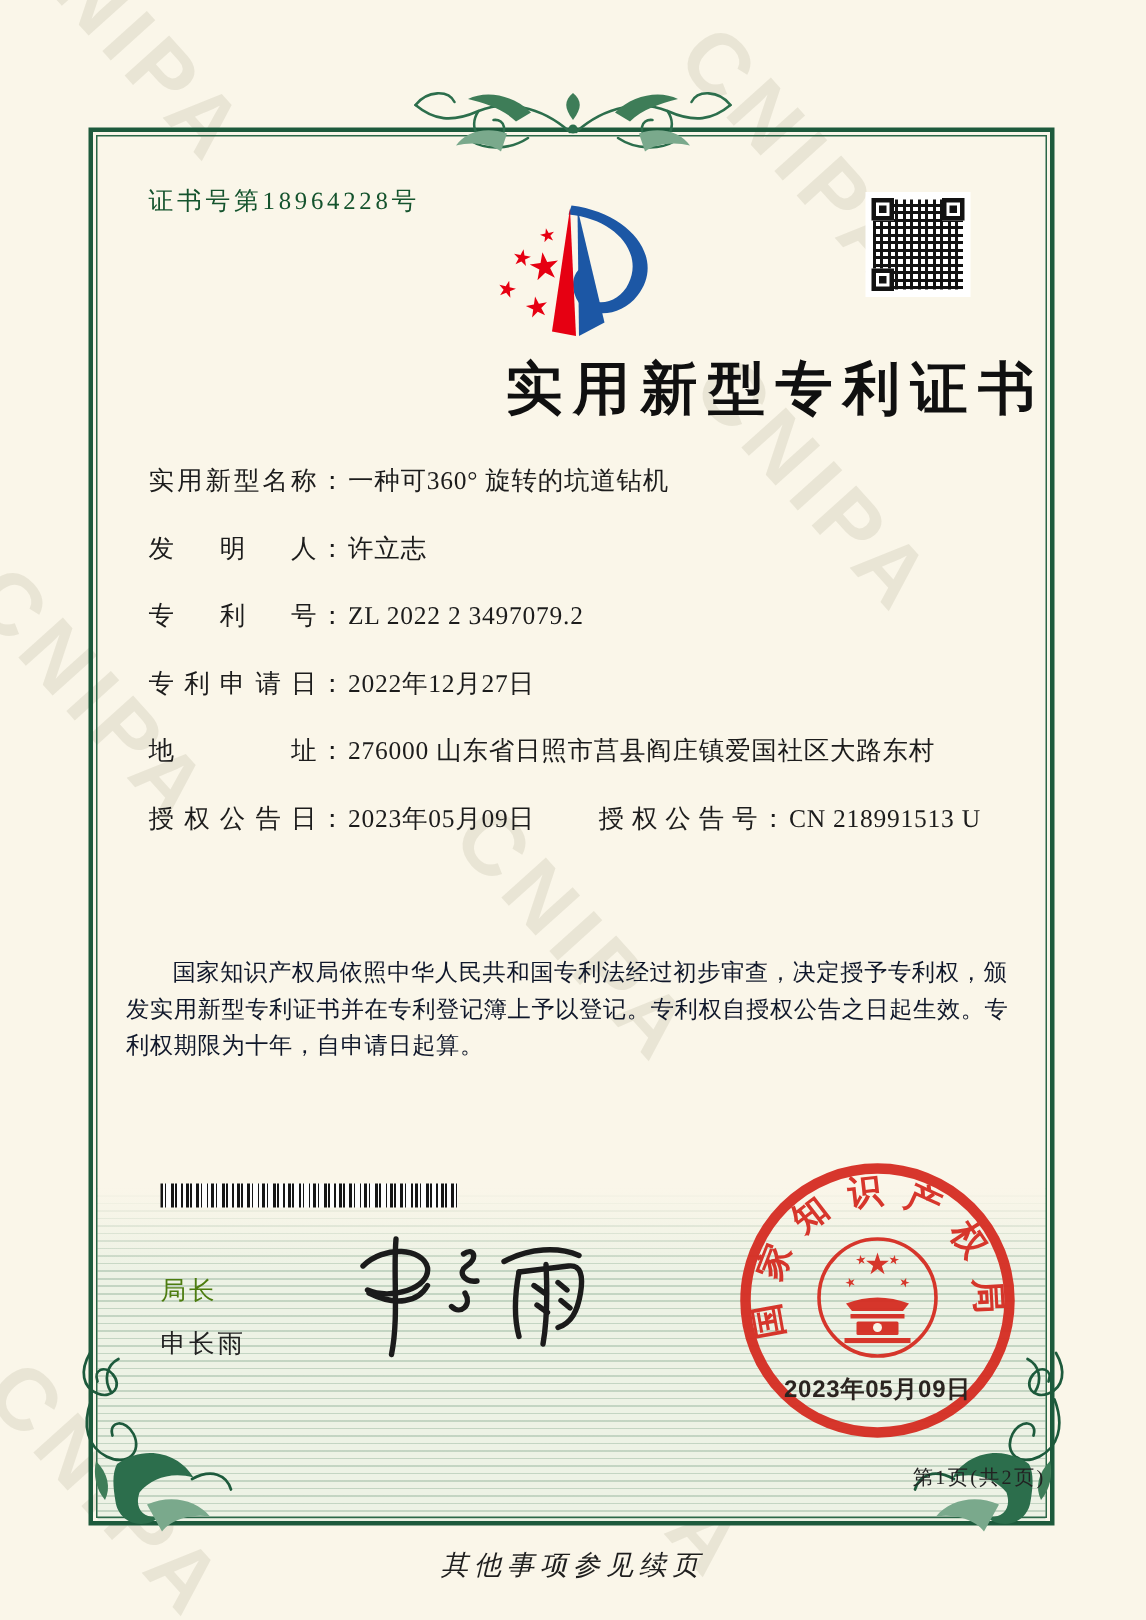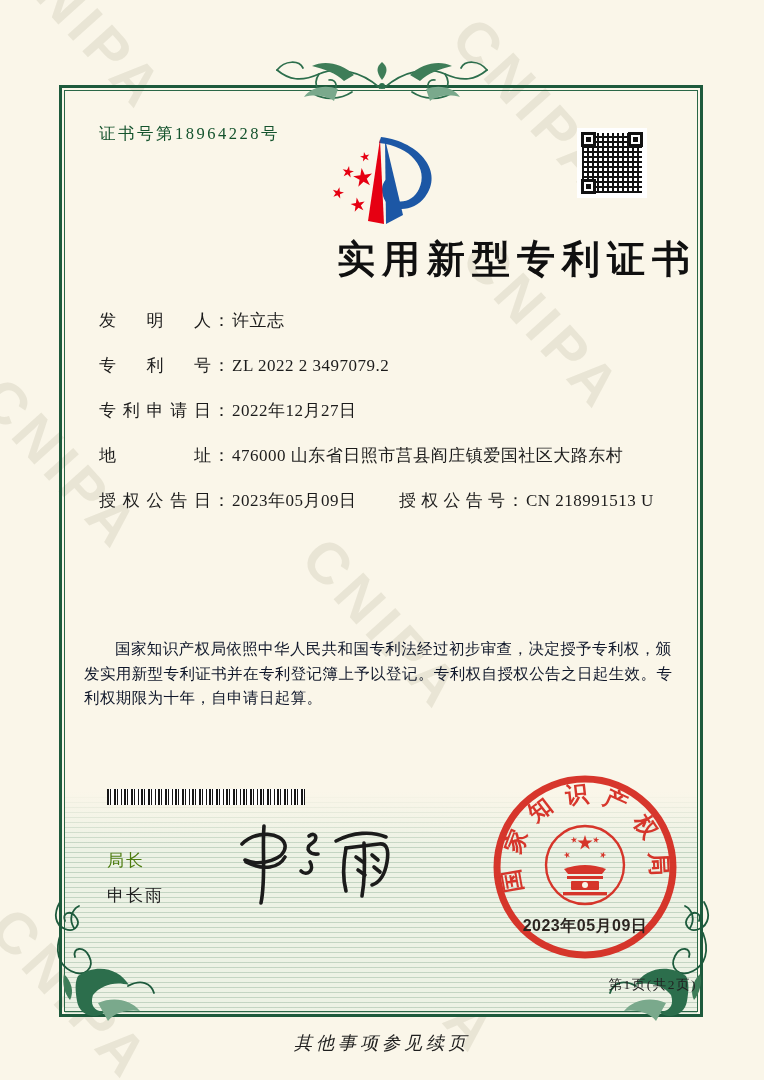--- a/index.html
+++ b/index.html
@@ -144,30 +144,33 @@
     <div class="qr-pattern"></div>
     <div class="finder f-tl"></div>
     <div class="finder f-tr"></div>
     <div class="finder f-bl"></div>
   </div>
 
   <div class="title">实用新型专利证书</div>
 
   <div class="fields">
     <div class="frow">
+      <span class="flabel">实用新型名称</span><span class="fcolon">：</span><span class="fvalue">一种可360° 旋转的坑道钻机</span>
+    </div>
+    <div class="frow">
       <span class="flabel">发明人</span><span class="fcolon">：</span><span class="fvalue">许立志</span>
     </div>
     <div class="frow">
       <span class="flabel">专利号</span><span class="fcolon">：</span><span class="fvalue">ZL 2022 2 3497079.2</span>
     </div>
     <div class="frow">
       <span class="flabel">专利申请日</span><span class="fcolon">：</span><span class="fvalue">2022年12月27日</span>
     </div>
     <div class="frow">
-      <span class="flabel">地址</span><span class="fcolon">：</span><span class="fvalue">476000 山东省日照市莒县阎庄镇爱国社区大路东村</span>
+      <span class="flabel">地址</span><span class="fcolon">：</span><span class="fvalue">276000 山东省日照市莒县阎庄镇爱国社区大路东村</span>
     </div>
     <div class="frow">
       <span class="flabel">授权公告日</span><span class="fcolon">：</span><span class="fvalue">2023年05月09日</span>
       <span class="pair2">
         <span class="flabel2">授权公告号</span><span class="fcolon">：</span><span class="fvalue">CN 218991513 U</span>
       </span>
     </div>
   </div>
 
   <div class="paras">

